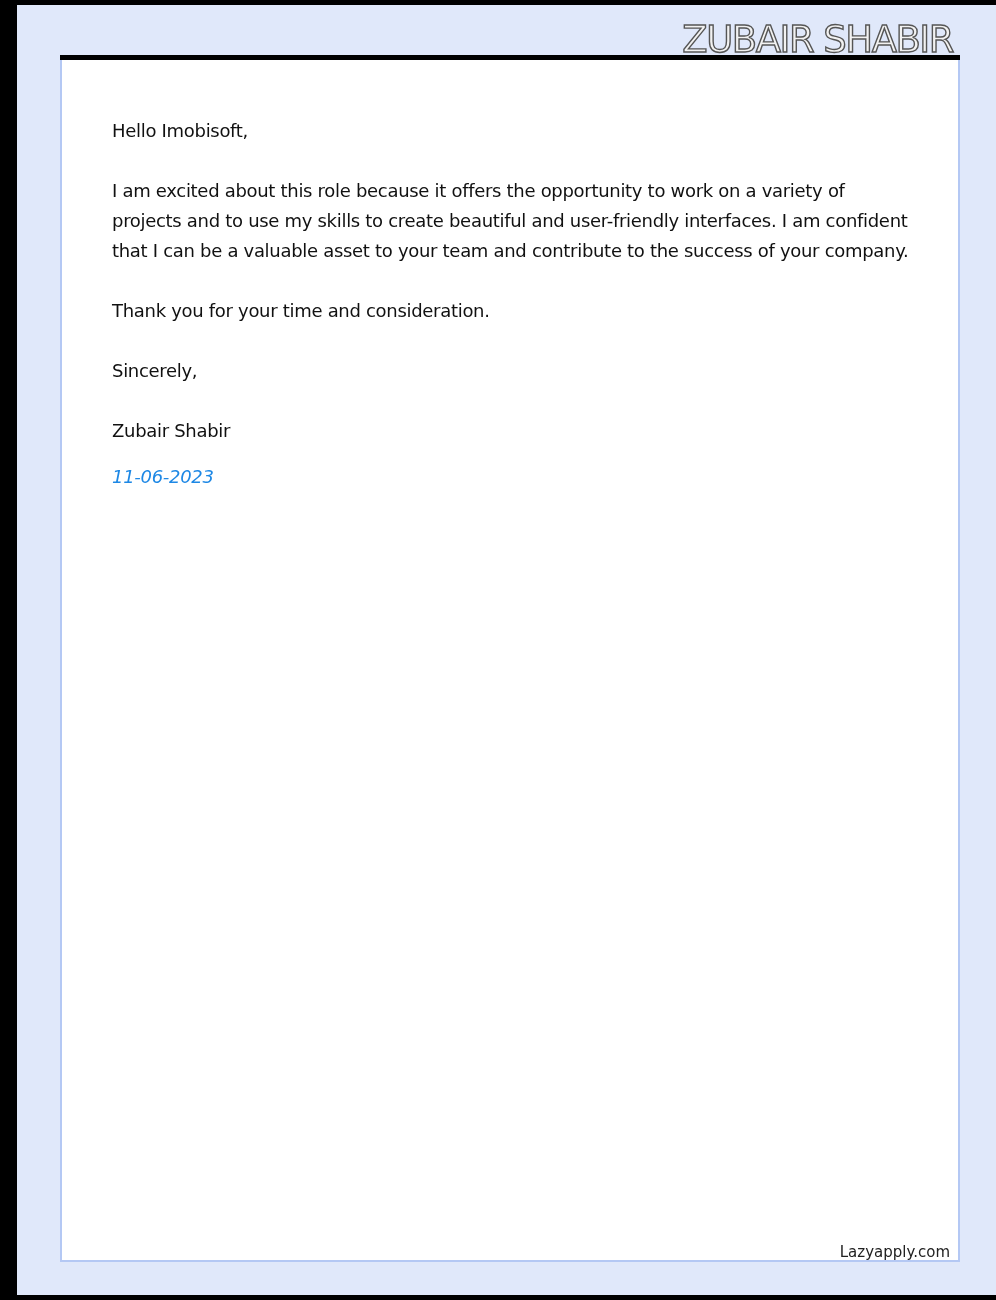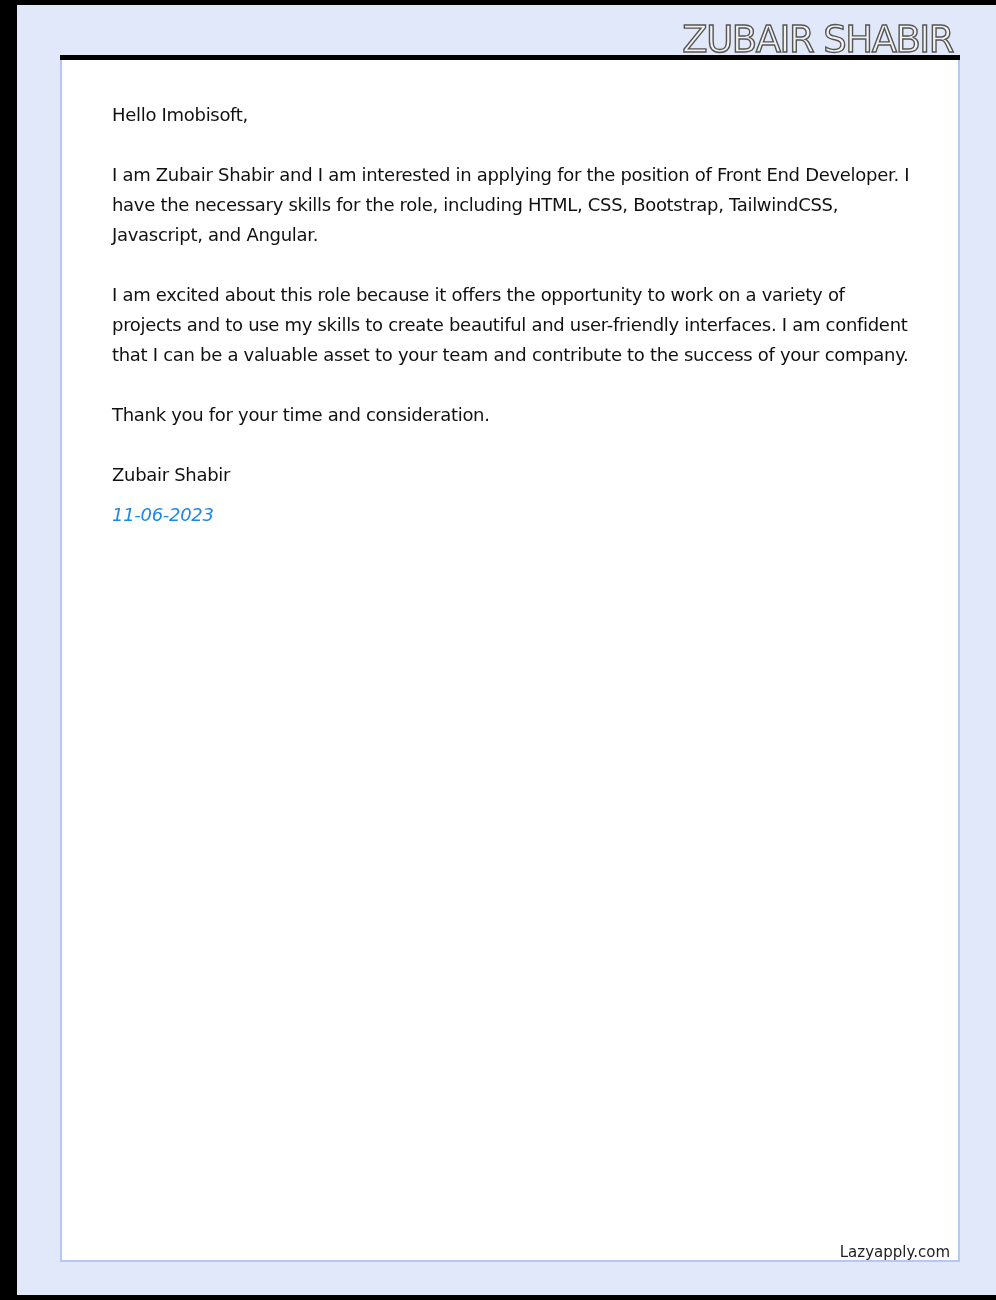--- a/index.html
+++ b/index.html
@@ -32,38 +32,38 @@
       background: #fff;
       border-left: 2px solid #b4c8f4;
       border-right: 2px solid #b4c8f4;
       border-bottom: 2px solid #b4c8f4;
     }
     .body {
       position: absolute; left: 50px; top: 40px; width: 800px;
       font-size: 18px; line-height: 30px; color: #111;
       letter-spacing: -0.3px;
     }
-    .body p { margin: 0 0 30px 0; }
+    .body p { margin: 16px 0 30px 0; }
     .body .sig { margin: 0 0 10px 0; }
     .date { color: #1e88e5; font-style: italic; }
     .footer {
       position: absolute; right: 8px; bottom: 0px;
       font-size: 15px; line-height: 16px; color: #222;
     }
   </style>
 </head>
 <body>
 
 <div class="frame">
   <div class="name">ZUBAIR SHABIR</div>
   <div class="topbar"></div>
   <div class="card">
     <div class="body">
       <p>Hello Imobisoft,</p>
-      <p>I am Zubair Shabir and I am interested in applying for the position of Front End Developer. I have the necessary skills for the role, including HTML, CSS, Bootstrap, TailwindCSS, Javascript, and Angular.</p>
       <p>I am excited about this role because it offers the opportunity to work on a variety of projects and to use my skills to create beautiful and user-friendly interfaces. I am confident that I can be a valuable asset to your team and contribute to the success of your company.</p>
       <p>Thank you for your time and consideration.</p>
+      <p>Sincerely,</p>
       <p class="sig">Zubair Shabir</p>
       <p class="date">11-06-2023</p>
     </div>
     <div class="footer">Lazyapply.com</div>
   </div>
 </div>
 
 </body></html>

